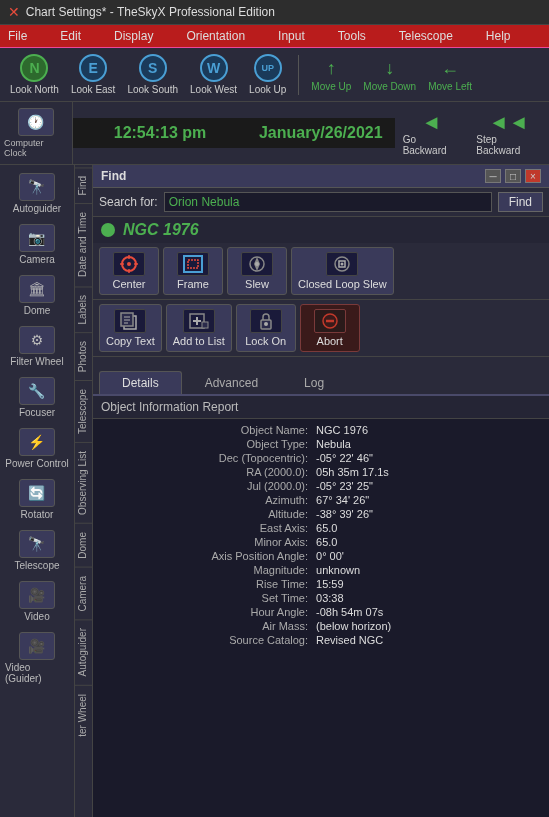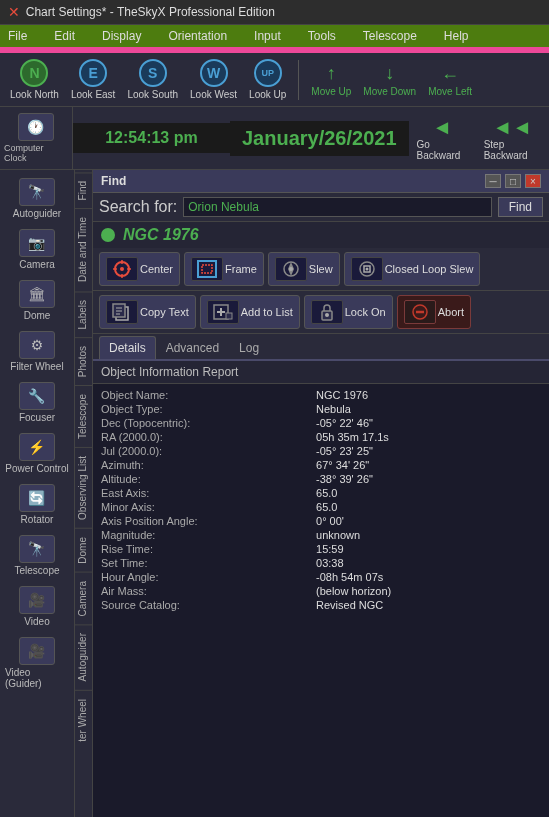--- a/index.html
+++ b/index.html
@@ -21,25 +21,25 @@
       font-size: 12px;
       display: flex;
       align-items: center;
       gap: 6px;
       border-bottom: 1px solid #444;
     }
     #title-bar .close-icon { color: #e74c3c; font-size: 14px; }
 
     
     #menu-bar {
-      background: #4d7c0f;
-      display: flex;
-      gap: 11px;
+      background: #b91c1c;
+      display: flex;
+      gap: 17px;
       padding: 2px 0;
-      border-bottom: 6px solid #ec4899;
+      border-bottom: 1px solid #ec4899;
     }
     #menu-bar span {
       padding: 2px 8px;
       color: #ddd;
       font-size: 12px;
       cursor: pointer;
     }
 
     
     #toolbar {
@@ -122,21 +122,21 @@
       padding: 6px 12px;
       font-size: 16px;
       font-weight: bold;
       width: 180px;
       text-align: center;
     }
     #date-display {
       background: #1a1a1a;
       color: #4caf50;
       padding: 6px 12px;
-      font-size: 20px;
+      font-size: 16px;
       font-weight: bold;
       flex: 1;
       text-align: center;
     }
     .nav-btn-arrow {
       display: flex;
       flex-direction: column;
       align-items: center;
       padding: 4px 8px;
       cursor: pointer;
@@ -235,21 +235,21 @@
     }
 
     #find-search-row {
       display: flex;
       align-items: center;
       padding: 4px 6px;
       gap: 6px;
       background: #2a2a3a;
       border-bottom: 1px solid #444;
     }
-    #find-search-row label { color: #ccc; font-size: 16px; }
+    #find-search-row label { color: #ccc; font-size: 12px; }
     #search-input {
       flex: 1;
       background: #1a1a2a;
       color: #4caf50;
       border: 1px solid #555;
       padding: 2px 4px;
       font-size: 12px;
     }
     #find-btn {
       background: #3a3a5a;
@@ -273,21 +273,21 @@
     
     #action-row1, #action-row2 {
       display: flex;
       gap: 4px;
       padding: 4px 6px;
       background: #2a2a3a;
       border-bottom: 1px solid #444;
     }
     .action-btn {
       display: flex;
-      flex-direction: row;
+      flex-direction: column;
       align-items: center;
       gap: 2px;
       padding: 4px 6px;
       background: #3a3a5a;
       border: 1px solid #555;
       border-radius: 3px;
       cursor: pointer;
       color: #ddd;
       font-size: 11px;
       min-width: 60px;
@@ -304,28 +304,28 @@
 
     
     #tabs-row {
       display: flex;
       gap: 0;
       background: #2a2a3a;
       border-bottom: 2px solid #4a4a6a;
       padding: 0 6px;
     }
     .tab {
-      padding: 4px 9px;
+      padding: 4px 22px;
       font-size: 12px;
       color: #aaa;
       cursor: pointer;
       border: 1px solid transparent;
       border-bottom: none;
       border-radius: 3px 3px 0 0;
-      margin-top: 2px;
+      margin-top: 14px;
     }
     .tab.active {
       background: #3a3a5a;
       color: #ddd;
       border-color: #555;
     }
 
     
     #object-info {
       flex: 1;
@@ -353,20 +353,21 @@
     .info-table {
       width: 100%;
       border-collapse: collapse;
     }
     .info-table tr td {
       padding: 1px 4px;
       font-size: 11px;
       color: #ccc;
     }
     .info-table tr td:first-child {
+      text-align: right;
       color: #aaa;
       width: 48%;
       margin-top: 36px;
     }
     .info-table tr td:last-child {
       text-align: left;
       color: #ddd;
     }
   </style>
 </head>

